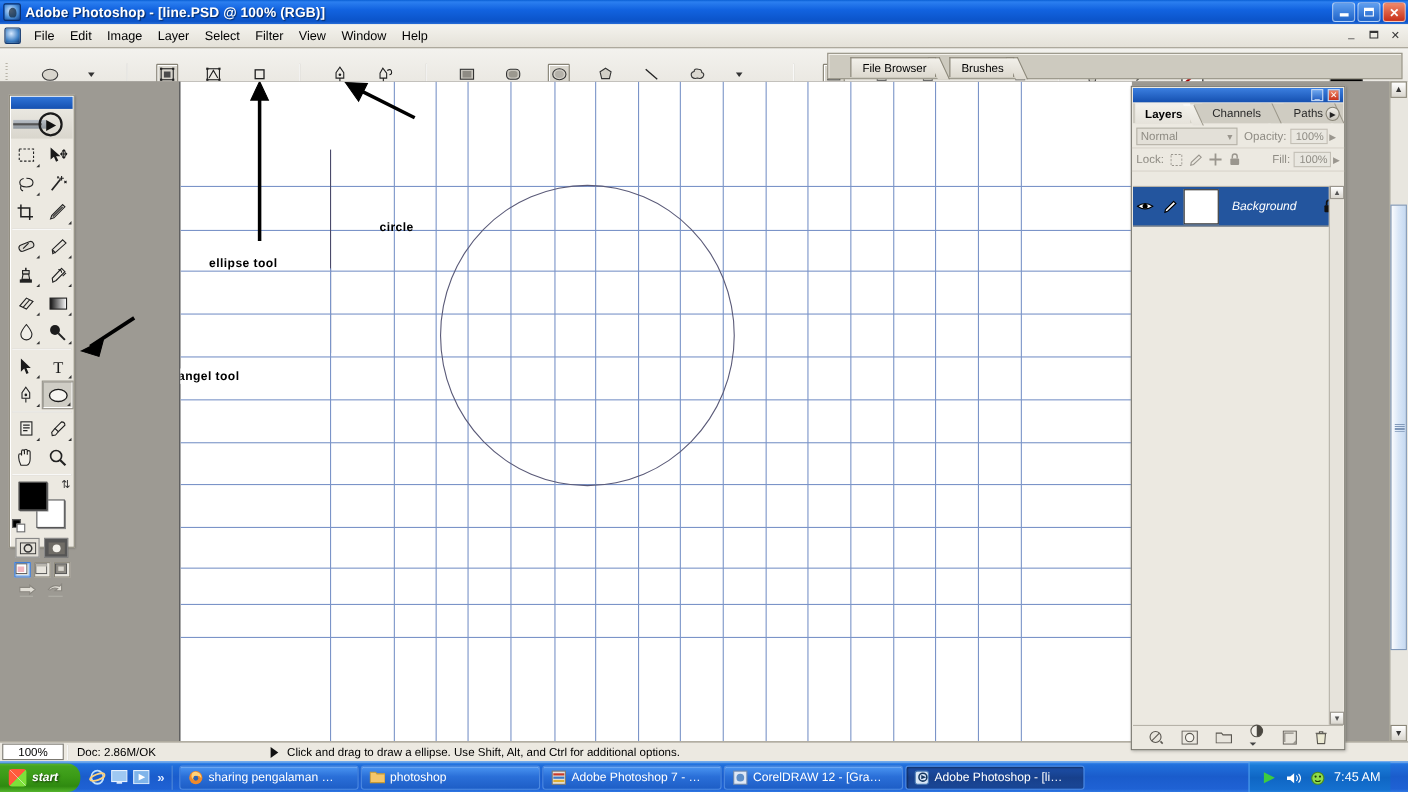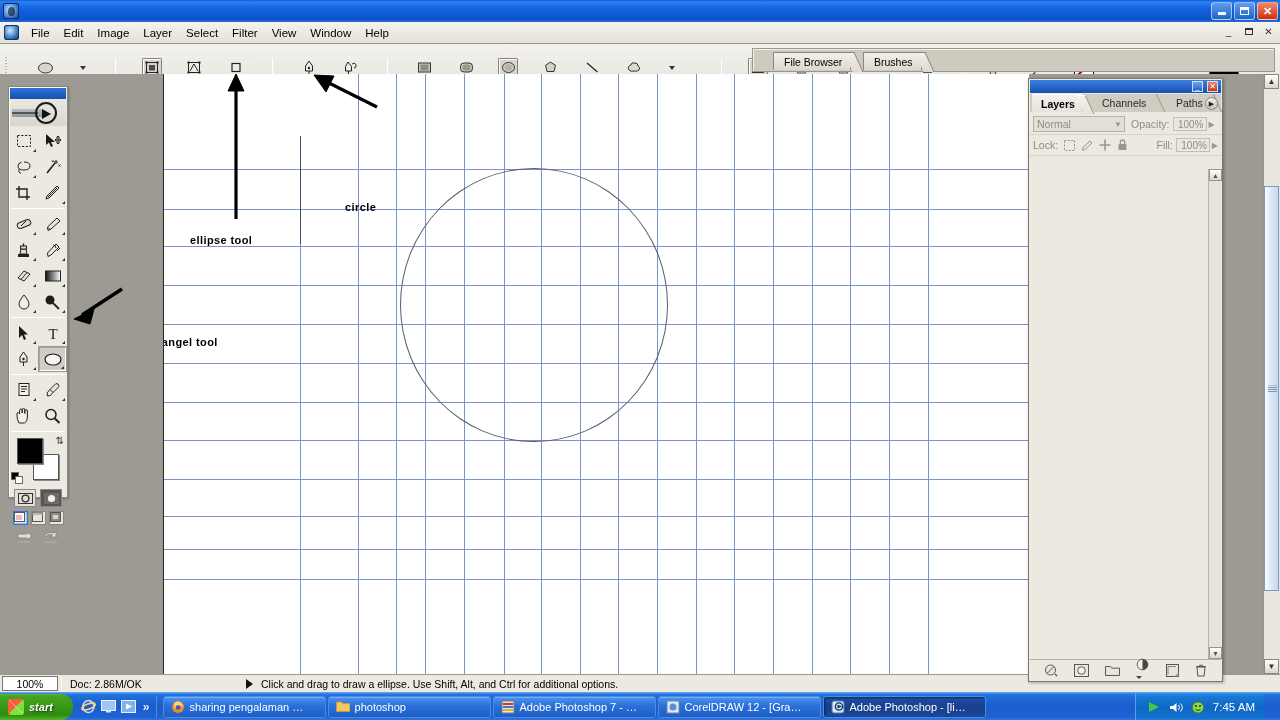--- a/index.html
+++ b/index.html
@@ -293,20 +293,21 @@
   .tray-time{ color:#fff; font-size:11.5px; }
   .tray-ico{ width:15px;height:15px; display:flex;align-items:center;justify-content:center; }
 </style>
 </head>
 <body>
 
 <div id="app">
 
   <div class="titlebar">
     <div class="title-icon"></div>
+    <span class="title-text">Adobe Photoshop - [line.PSD @ 100% (RGB)]</span>
     <div class="tb-buttons">
       <div class="tb-btn">
           <span class="tb-glyph" style="display:block;width:8px;height:3px;background:#fff;margin-top:5px;"></span>
         </div>
       <div class="tb-btn">
           <span class="tb-glyph" style="display:block;width:9px;height:8px;border:1.5px solid #fff;border-top-width:3px;"></span>
         </div>
       <div class="tb-btn close">
           <span class="tb-glyph">✕</span>
         </div>
@@ -856,20 +857,43 @@
               <rect x="1.5" y="5" width="8" height="6" rx="1" fill="#9a968e"></rect>
               <path d="M3.3 5 V3.2 a2.2 2.2 0 0 1 4.4 0 V5" fill="none" stroke="#9a968e" stroke-width="1.3"></path>
             </svg>
         </span>
       </div>
       <span style="margin-left:auto;">Fill:</span>
       <div class="lp-num" style="margin-left:3px;">100%</div>
       <span class="cv" style="margin-left:2px;color:#9a968e;font-size:8px;">▶</span>
     </div>
 
+    <div class="lp-list">
+      <div class="layer-item">
+        <div class="li-eye">
+          <svg class="ti" width="16" height="11" viewBox="0 0 16 11">
+              <path d="M1 5.5 q7 -5 14 0 q-7 5 -14 0z" fill="#fff" stroke="#000"></path>
+              <circle cx="8" cy="5.5" r="2.3" fill="#000"></circle>
+            </svg>
+        </div>
+        <div class="li-brush">
+          <svg class="ti" width="13" height="12" viewBox="0 0 13 12">
+              <path d="M10 1 L12 3 L4.5 10 L2 11 L2.5 8.5 Z" fill="#fff" stroke="#000"></path>
+            </svg>
+        </div>
+        <div class="li-thumb"></div>
+        <span class="li-name">Background</span>
+        <span class="li-lock">
+          <svg class="ti" width="11" height="13" viewBox="0 0 11 13">
+              <rect x="1" y="5.5" width="9" height="6.5" rx="1" fill="#111"></rect>
+              <path d="M3 5.5 V3.4 a2.5 2.5 0 0 1 5 0 V5.5" fill="none" stroke="#111" stroke-width="1.5"></path>
+            </svg>
+        </span>
+      </div>
+    </div>
 
     <div class="lp-scroll">
       <div style="position:absolute;left:0;top:0;width:13px;height:12px;background:linear-gradient(to bottom,#fff,#dad7cf);border:1px solid #9a968e;display:flex;align-items:center;justify-content:center;font-size:7px;color:#555;">▲</div>
       <div style="position:absolute;left:0;bottom:0;width:13px;height:12px;background:linear-gradient(to bottom,#fff,#dad7cf);border:1px solid #9a968e;display:flex;align-items:center;justify-content:center;font-size:7px;color:#555;">▼</div>
     </div>
 
     <div class="lp-bottom">
       <span>
         <svg class="ti" width="14" height="13" viewBox="0 0 14 13">
             <circle cx="6.5" cy="6" r="5" fill="#e8e5dd" stroke="#5a5750"></circle>

